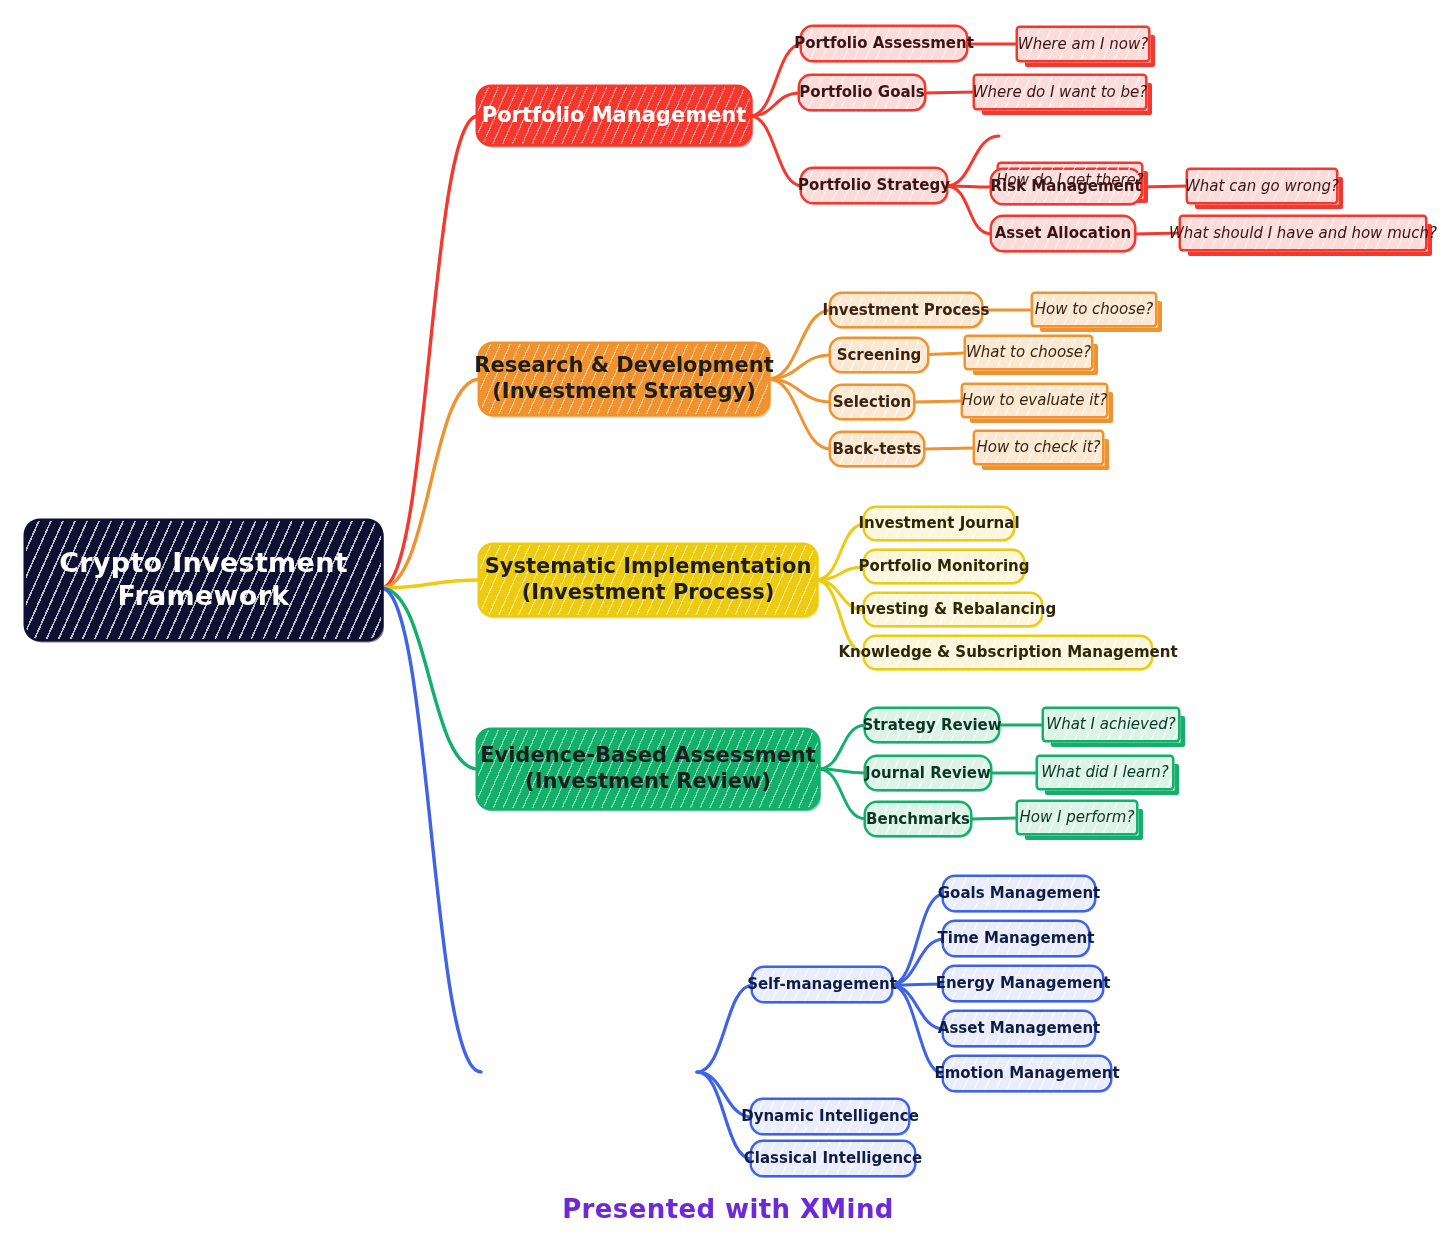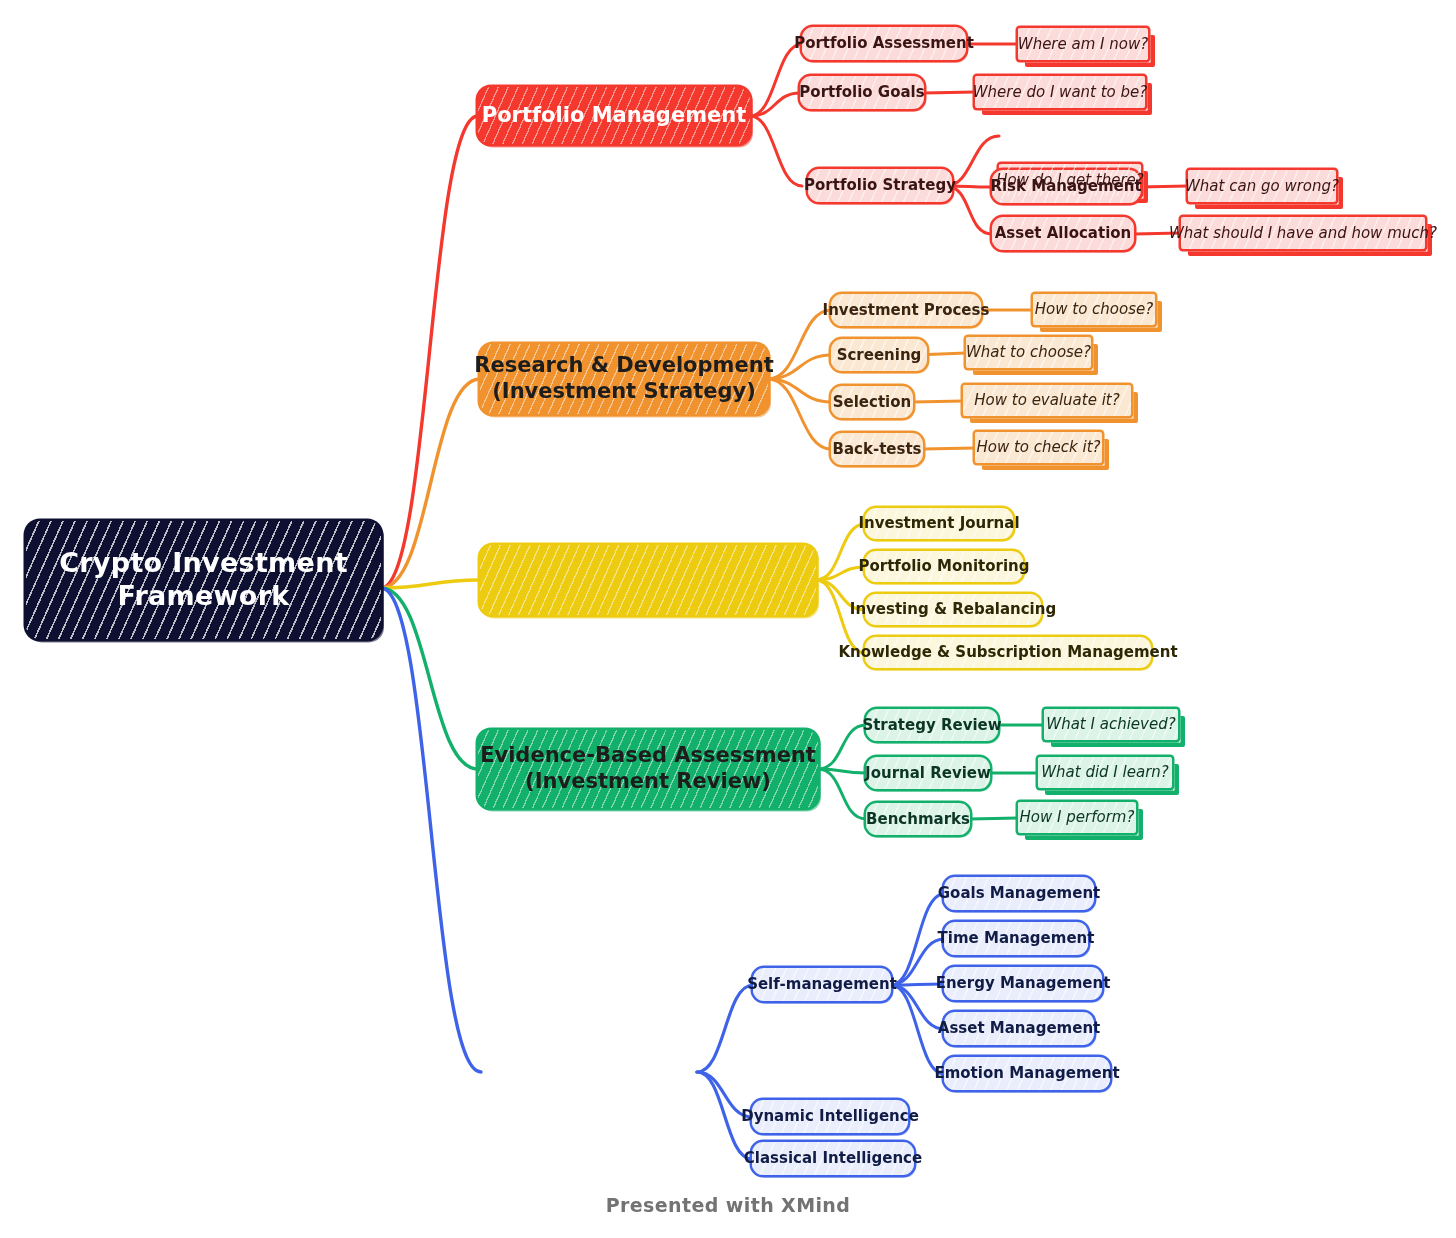--- a/index.html
+++ b/index.html
@@ -34,21 +34,21 @@
   .l1.white{color:#ffffff;}
   .l1.dark{color:#1d1d1d;}
 
   
   .pill{border-radius:11px;font-size:15px;font-weight:600;}
 
   
   .qcard{font-size:15px;font-style:italic;font-weight:500;border-radius:2px;}
 
   #footer{position:absolute;left:0;top:1194px;width:1456px;text-align:center;
-          font-size:19px;font-weight:600;color:#737373;letter-spacing:.4px;}
+          font-size:26px;font-weight:600;color:#6d28d9;letter-spacing:.4px;}
 </style>
 </head>
 <body>
 
 <div id="canvas">
 
   <svg id="links" viewBox="0 0 1456 1238">
       <path d="M 381 588 C 429.5 588, 429.5 116, 478 116" fill="none" stroke="#f4382e" stroke-width="3.4" stroke-linecap="round"></path>
       <path d="M 381 588 C 430.5 588, 430.5 379, 480 379" fill="none" stroke="#f0932f" stroke-width="3.4" stroke-linecap="round"></path>
       <path d="M 381 588 C 430.5 588, 430.5 580, 480 580" fill="none" stroke="#edcb11" stroke-width="3.4" stroke-linecap="round"></path>
@@ -114,21 +114,21 @@
 
   <div class="node pill" style="left:800px;top:76px;width:124px;height:33px;background:#fbdcda;color:#3a1412;box-shadow:0 0 0 2.5px #f4382e,2px 2.5px 0 0 rgba(244,56,46,.45);">
     <span class="hatch soft"></span>
     <span class="lbl">Portfolio Goals</span>
   </div>
   <div class="node qcard" style="left:975px;top:76px;width:170px;height:32px;background:#fbdcda;color:#3a1412;box-shadow:0 0 0 2.5px #f4382e,5px 5px 0 -2.5px #fff,7px 7px 0 0 #f4382e;">
     <span class="hatch soft"></span>
     <span class="lbl">Where do I want to be?</span>
   </div>
 
-  <div class="node pill" style="left:802px;top:169px;width:144px;height:33px;background:#fbdcda;color:#3a1412;box-shadow:0 0 0 2.5px #f4382e,2px 2.5px 0 0 rgba(244,56,46,.45);margin-left:6px;">
+  <div class="node pill" style="left:802px;top:169px;width:144px;height:33px;background:#fbdcda;color:#3a1412;box-shadow:0 0 0 2.5px #f4382e,2px 2.5px 0 0 rgba(244,56,46,.45);">
     <span class="hatch soft"></span>
     <span class="lbl">Portfolio Strategy</span>
   </div>
   <div class="node qcard" style="left:999px;top:120px;width:142px;height:32px;background:#fbdcda;color:#3a1412;box-shadow:0 0 0 2.5px #f4382e,5px 5px 0 -2.5px #fff,7px 7px 0 0 #f4382e;margin-top:44px;">
     <span class="hatch soft"></span>
     <span class="lbl">How do I get there?</span>
   </div>
   <div class="node pill" style="left:992px;top:170px;width:148px;height:33px;background:#fbdcda;color:#3a1412;box-shadow:0 0 0 2.5px #f4382e,2px 2.5px 0 0 rgba(244,56,46,.45);">
     <span class="hatch soft"></span>
     <span class="lbl">Risk Management</span>
@@ -167,36 +167,38 @@
   </div>
   <div class="node qcard" style="left:966px;top:337px;width:125px;height:31px;background:#fbe8d2;color:#3a2410;box-shadow:0 0 0 2.5px #f0932f,5px 5px 0 -2.5px #fff,7px 7px 0 0 #f0932f;">
     <span class="hatch soft"></span>
     <span class="lbl">What to choose?</span>
   </div>
 
   <div class="node pill" style="left:831px;top:386px;width:82px;height:32px;background:#fbe8d2;color:#3a2410;box-shadow:0 0 0 2.5px #f0932f,2px 2.5px 0 0 rgba(240,147,47,.45);">
     <span class="hatch soft"></span>
     <span class="lbl">Selection</span>
   </div>
-  <div class="node qcard" style="left:963px;top:385px;width:168px;height:31px;background:#fbe8d2;color:#3a2410;box-shadow:0 0 0 2.5px #f0932f,5px 5px 0 -2.5px #fff,7px 7px 0 0 #f0932f;">
+  <div class="node qcard" style="left:963px;top:385px;width:143px;height:31px;background:#fbe8d2;color:#3a2410;box-shadow:0 0 0 2.5px #f0932f,5px 5px 0 -2.5px #fff,7px 7px 0 0 #f0932f;">
     <span class="hatch soft"></span>
     <span class="lbl">How to evaluate it?</span>
   </div>
 
   <div class="node pill" style="left:831px;top:433px;width:92px;height:32px;background:#fbe8d2;color:#3a2410;box-shadow:0 0 0 2.5px #f0932f,2px 2.5px 0 0 rgba(240,147,47,.45);">
     <span class="hatch soft"></span>
     <span class="lbl">Back-tests</span>
   </div>
   <div class="node qcard" style="left:975px;top:432px;width:127px;height:31px;background:#fbe8d2;color:#3a2410;box-shadow:0 0 0 2.5px #f0932f,5px 5px 0 -2.5px #fff,7px 7px 0 0 #f0932f;">
     <span class="hatch soft"></span>
     <span class="lbl">How to check it?</span>
   </div>
 
   <div class="node l1 dark" style="left:480px;top:545px;width:336px;height:70px;background:#edcb11;box-shadow:0 0 0 2.5px #edcb11,2px 2.5px 0 1px rgba(237,203,17,.5);">
     <span class="hatch"></span>
+    <span class="lbl">Systematic Implementation
+(Investment Process)</span>
   </div>
 
   <div class="node pill" style="left:865px;top:508px;width:148px;height:31px;background:#fcf6dd;color:#2e2705;box-shadow:0 0 0 2.5px #edcb11,2px 2.5px 0 0 rgba(237,203,17,.45);">
     <span class="hatch soft"></span>
     <span class="lbl">Investment Journal</span>
   </div>
   <div class="node pill" style="left:865px;top:551px;width:158px;height:31px;background:#fcf6dd;color:#2e2705;box-shadow:0 0 0 2.5px #edcb11,2px 2.5px 0 0 rgba(237,203,17,.45);">
     <span class="hatch soft"></span>
     <span class="lbl">Portfolio Monitoring</span>
   </div>

